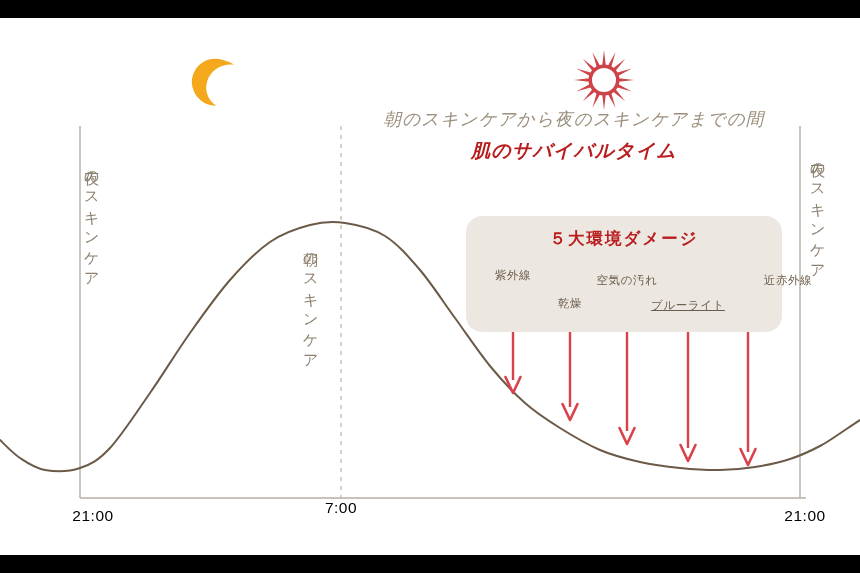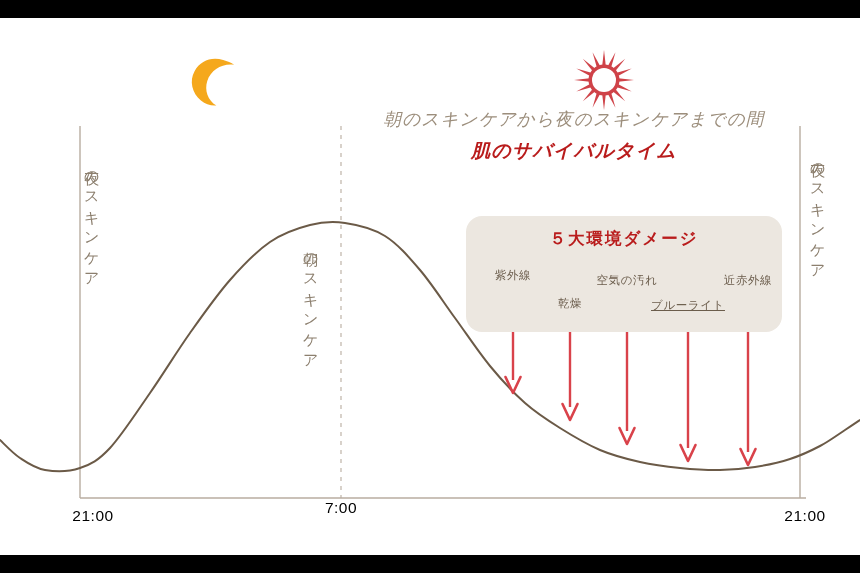--- a/index.html
+++ b/index.html
@@ -181,21 +181,21 @@
     </div>
 
     <div id="damage-panel">
       <div id="damage-title">５大環境ダメージ</div>
     </div>
     <div id="damage-labels">
         <div class="damage-label" style="left: 513px; top: 242px;">紫外線</div>
         <div class="damage-label" style="left: 570px; top: 270px;">乾燥</div>
         <div class="damage-label" style="left: 627px; top: 247px;">空気の汚れ</div>
         <div class="damage-label" style="left: 688px; top: 272px; text-decoration: underline;">ブルーライト</div>
-        <div class="damage-label" style="left: 748px; top: 247px;">近赤外線</div>
+        <div class="damage-label" style="left: 788px; top: 247px;">近赤外線</div>
       </div>
 
     <div class="tick-label" id="tick-left">21:00</div>
     <div class="tick-label" id="tick-center">7:00</div>
     <div class="tick-label" id="tick-right">21:00</div>
 
   </div>
 </div>
 
 </body></html>

